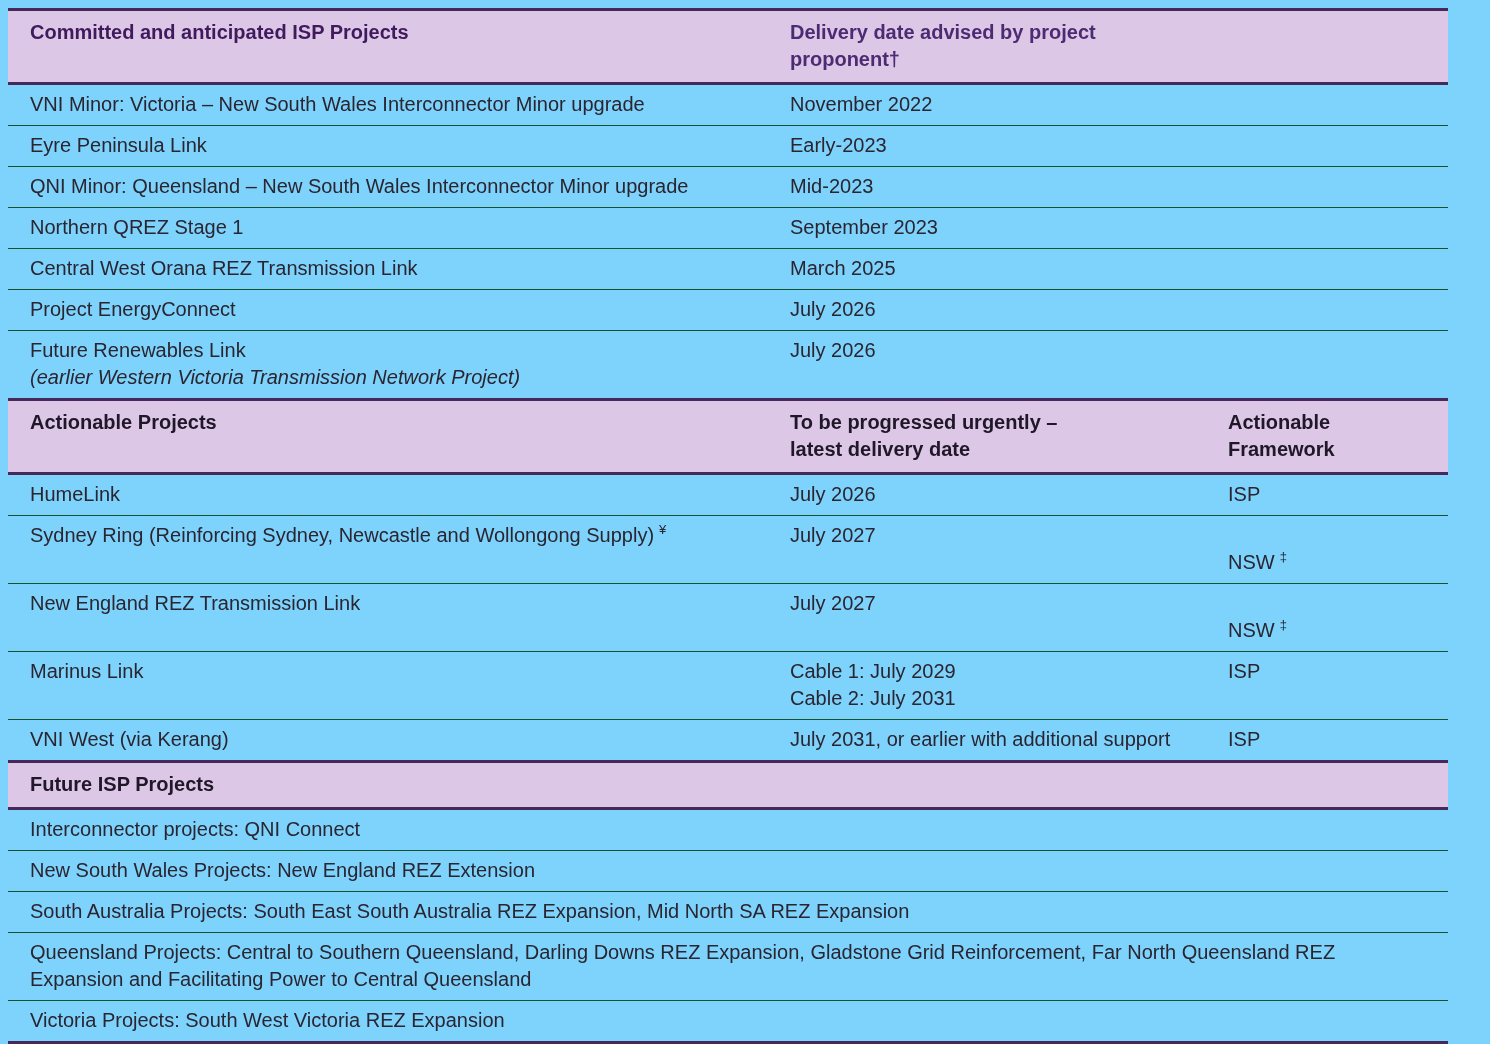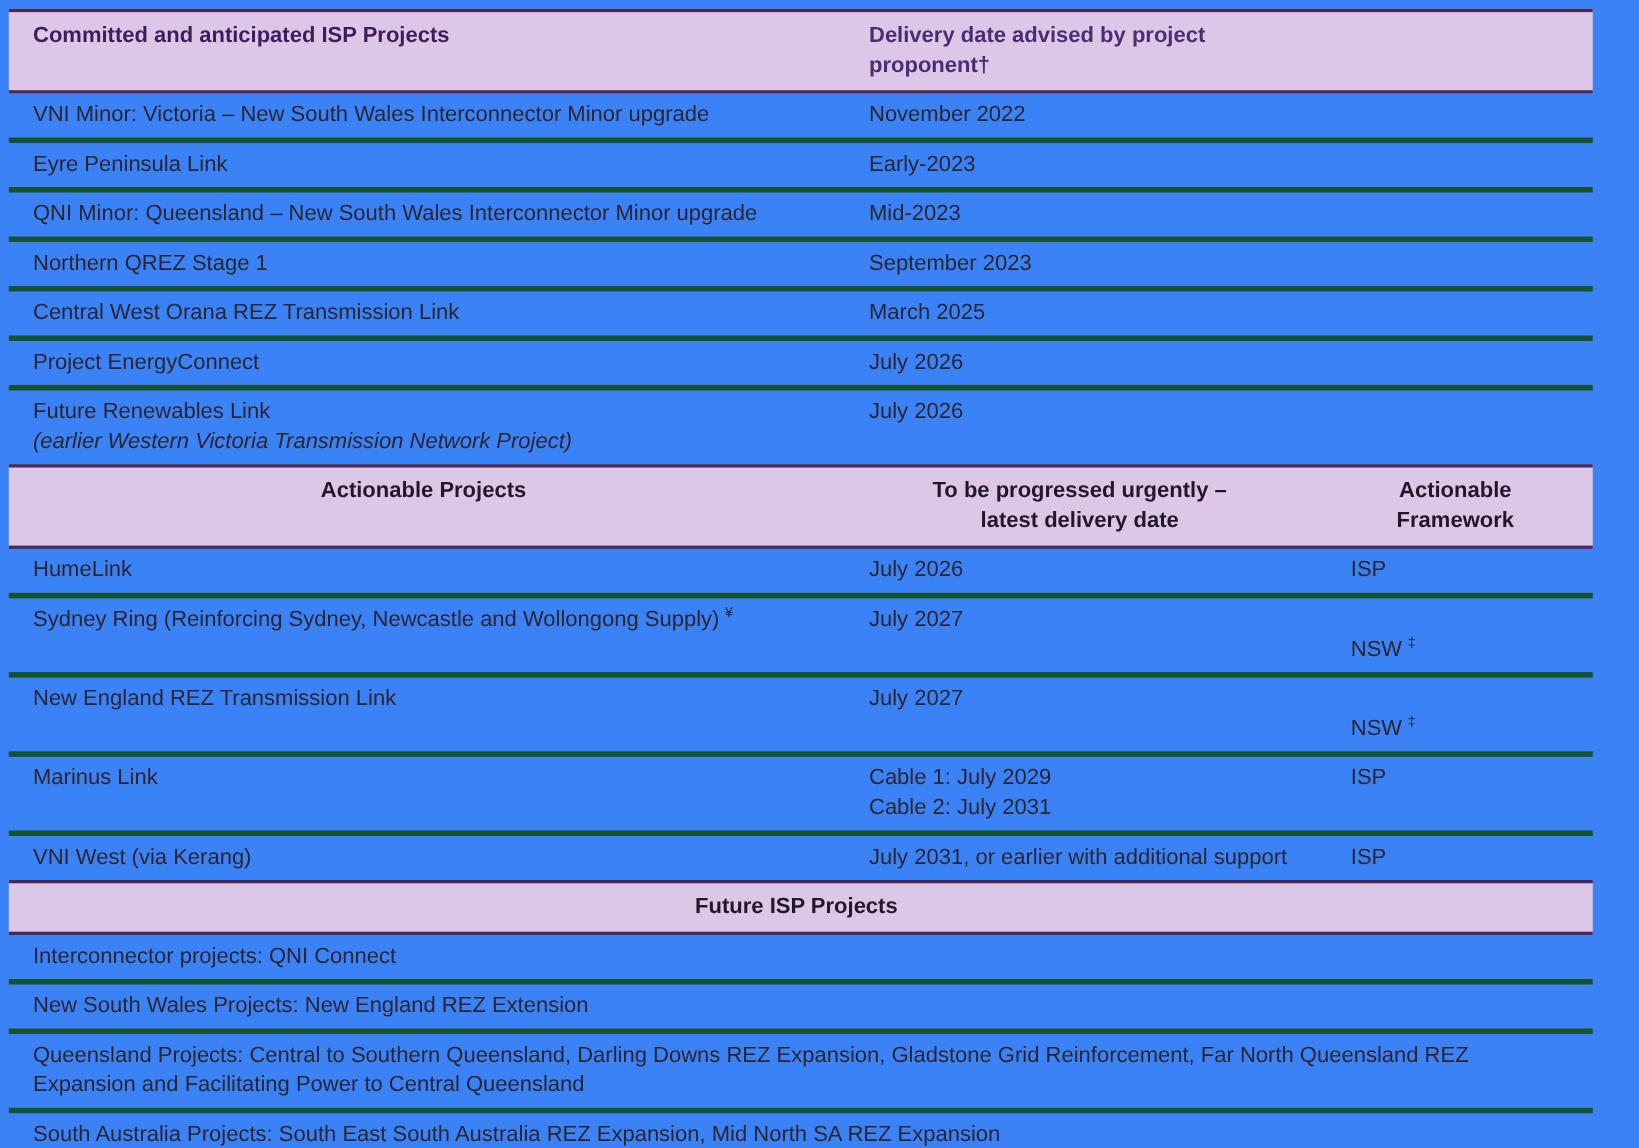--- a/index.html
+++ b/index.html
@@ -1,20 +1,20 @@
 <!DOCTYPE html>
 <html><head>
 <meta charset="utf-8">
 <style>
   html, body { margin: 0; padding: 0; background: #ffffff; }
   .page {
     position: relative;
     width: 1490px;
     height: 1044px;
-    background: #3b82f6;
+    background: #7dd3fc;
     font-family: "Liberation Sans", "DejaVu Sans", sans-serif;
     font-size: 20px;
     line-height: 27px;
     color: #2a2530;
     overflow: hidden;
   }
   .isp-table {
     position: absolute;
     left: 8px;
     top: 8px;
@@ -25,32 +25,32 @@
     display: flex;
     align-items: flex-start;
   }
   
   .hrow {
     background: #dcc8e6;
     border-top: 3px solid #46295a;
     border-bottom: 3px solid #46295a;
   }
   
-  .brow + .brow { border-top: 5px solid #14532d; }
+  .brow + .brow { border-top: 1px solid #14532d; }
 
   .c1 { flex: 0 0 782px; box-sizing: border-box; padding: 6px 50px 7px 22px; }
   .c2 { flex: 0 0 438px; box-sizing: border-box; padding: 6px 55px 7px 0;  white-space: pre-line; }
   .c3 { flex: 1 1 auto;  box-sizing: border-box; padding: 6px 30px 7px 0;  white-space: pre-line; }
   .cfull { flex: 1 1 auto; box-sizing: border-box; padding: 6px 30px 7px 22px; }
 
   .hrow .c1, .hrow .c2, .hrow .c3, .hrow .cfull { padding-top: 8px; padding-bottom: 9px; }
 
   .h1-left  { font-weight: bold; color: #401a5c; }
   .h1-right { font-weight: bold; color: #4c2b73; }
-  .h2-text  { font-weight: bold; color: #201728; text-align: center; }
+  .h2-text  { font-weight: bold; color: #201728; }
 
   .note { display: block; font-style: italic; }
   sup.sym {
     font-size: 13px;
     line-height: 0;
     margin-left: 5px;
     vertical-align: super;
     font-weight: normal;
   }
 </style>
@@ -154,24 +154,24 @@
         <div class="cfull h2-text">Future ISP Projects</div>
       </div>
 
       <div class="row brow">
         <div class="cfull">Interconnector projects: QNI Connect</div>
       </div>
       <div class="row brow">
         <div class="cfull">New South Wales Projects: New England REZ Extension</div>
       </div>
       <div class="row brow">
-        <div class="cfull">Queensland Projects: Central to Southern Queensland, Darling Downs REZ Expansion, Gladstone Grid Reinforcement, Far North Queensland REZ Expansion and Facilitating Power to Central Queensland</div>
+        <div class="cfull">South Australia Projects: South East South Australia REZ Expansion, Mid North SA REZ Expansion</div>
       </div>
       <div class="row brow">
-        <div class="cfull">South Australia Projects: South East South Australia REZ Expansion, Mid North SA REZ Expansion</div>
+        <div class="cfull">Queensland Projects: Central to Southern Queensland, Darling Downs REZ Expansion, Gladstone Grid Reinforcement, Far North Queensland REZ Expansion and Facilitating Power to Central Queensland</div>
       </div>
       <div class="row brow">
         <div class="cfull">Victoria Projects: South West Victoria REZ Expansion</div>
       </div>
 
     </section>
 
   </div>
 </div>
 

